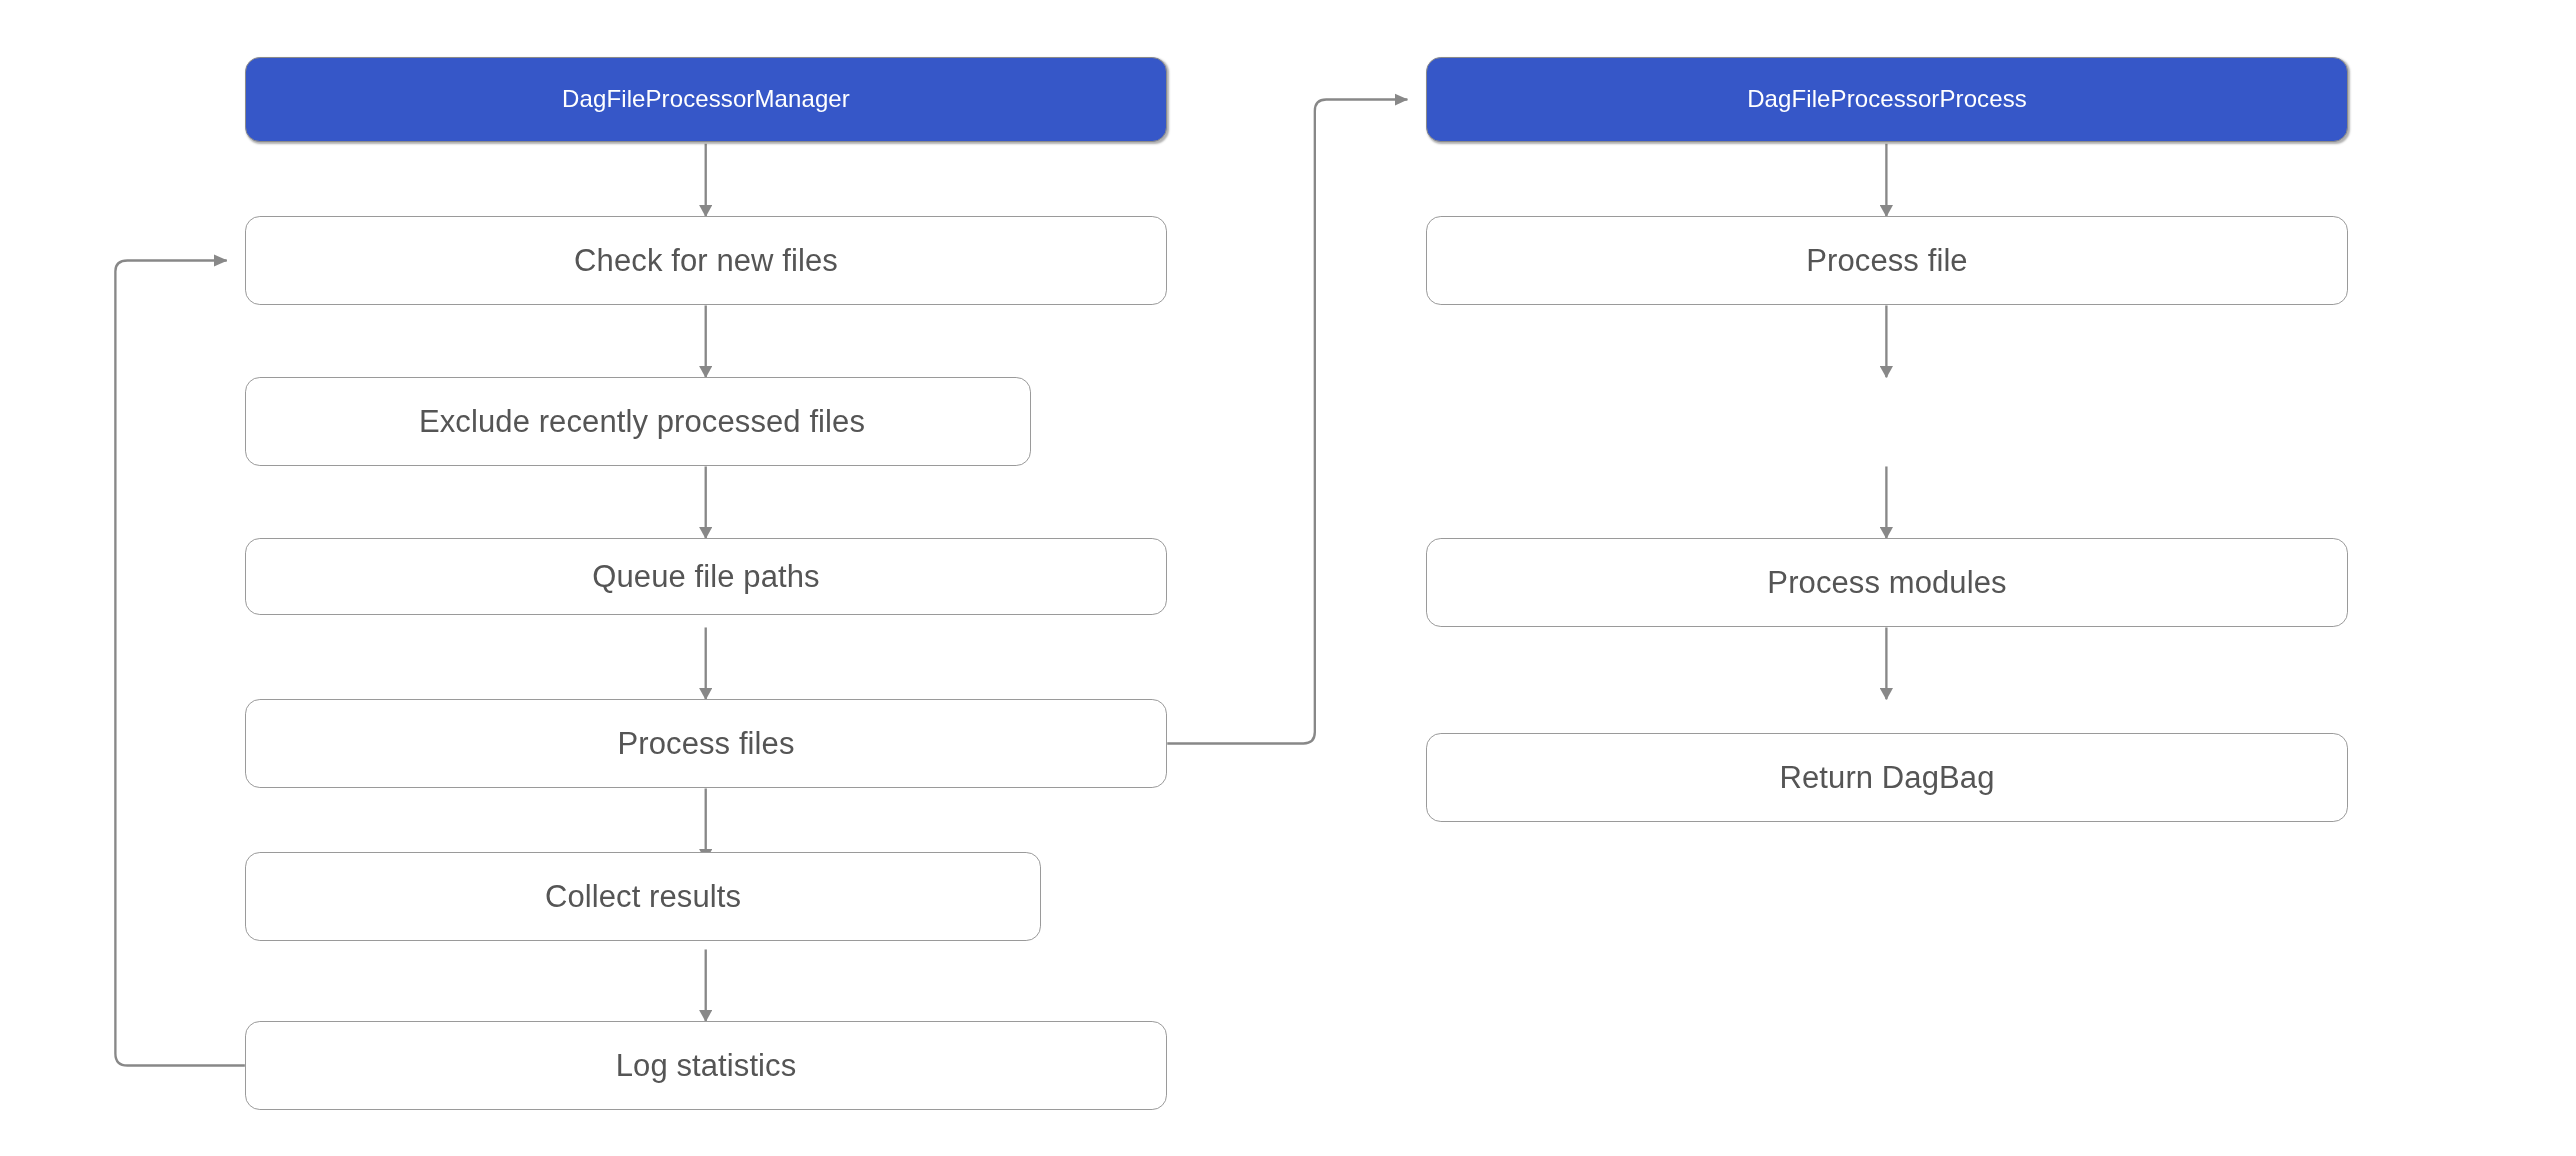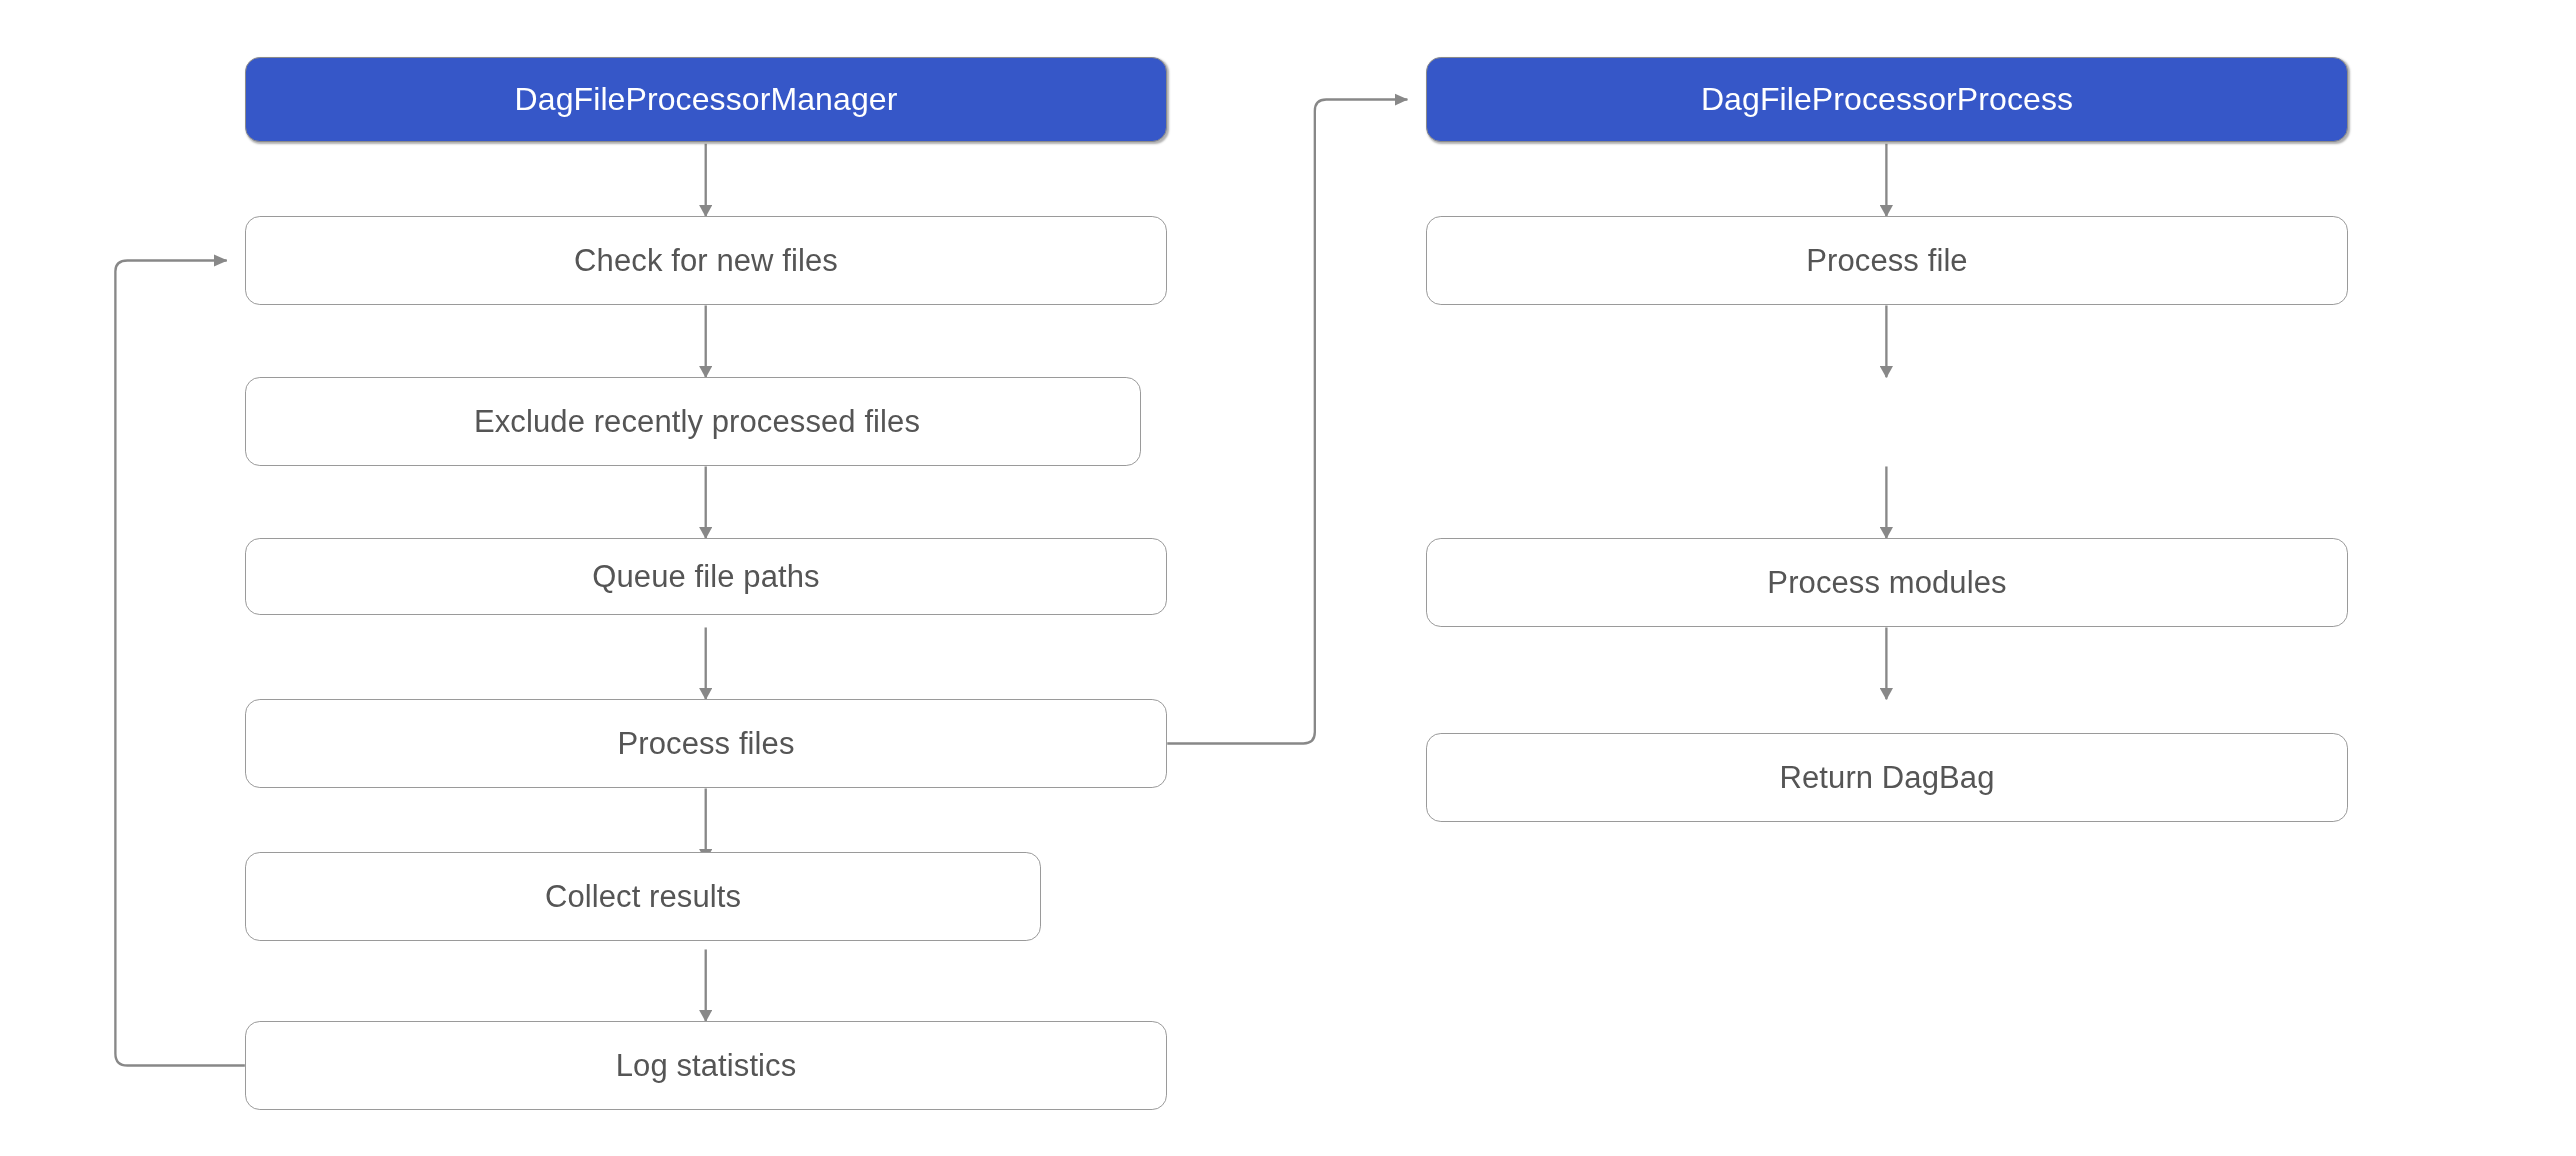--- a/index.html
+++ b/index.html
@@ -35,21 +35,21 @@
     align-items: center;
     justify-content: center;
     text-align: center;
     line-height: 1.2;
   }
   .node-header {
     background: #3657C8;
     border: 1.3px solid #8a8a8a;
     border-radius: 14.8px;
     color: #ffffff;
-    font-size: 32px;
+    font-size: 24px;
     font-weight: 400;
     letter-spacing: 0.1px;
     box-shadow: 1.3px 1.3px 2px rgba(80,80,80,0.45);
   }
   .node-step {
     background: #ffffff;
     border: 1.3px solid #9a9a9a;
     border-radius: 14.8px;
     color: #555555;
     font-size: 31px;
@@ -99,21 +99,21 @@
   </svg>
 
   <div class="node node-header" style="left:245px; top:57px; width:922px; height:85px;">
     <span class="node-label">DagFileProcessorManager</span>
   </div>
 
   <div class="node node-step" style="left:245px; top:216px; width:922px; height:89px;">
     <span class="node-label">Check for new files</span>
   </div>
 
-  <div class="node node-step" style="left:245px; top:377px; width:896px; height:89px;padding-left:8px;">
+  <div class="node node-step" style="left:245px; top:377px; width:786px; height:89px;padding-left:8px;">
     <span class="node-label">Exclude recently processed files</span>
   </div>
 
   <div class="node node-step" style="left:245px; top:538px; width:922px; height:77px;">
     <span class="node-label">Queue file paths</span>
   </div>
 
   <div class="node node-step" style="left:245px; top:699px; width:922px; height:89px;">
     <span class="node-label">Process files</span>
   </div>

